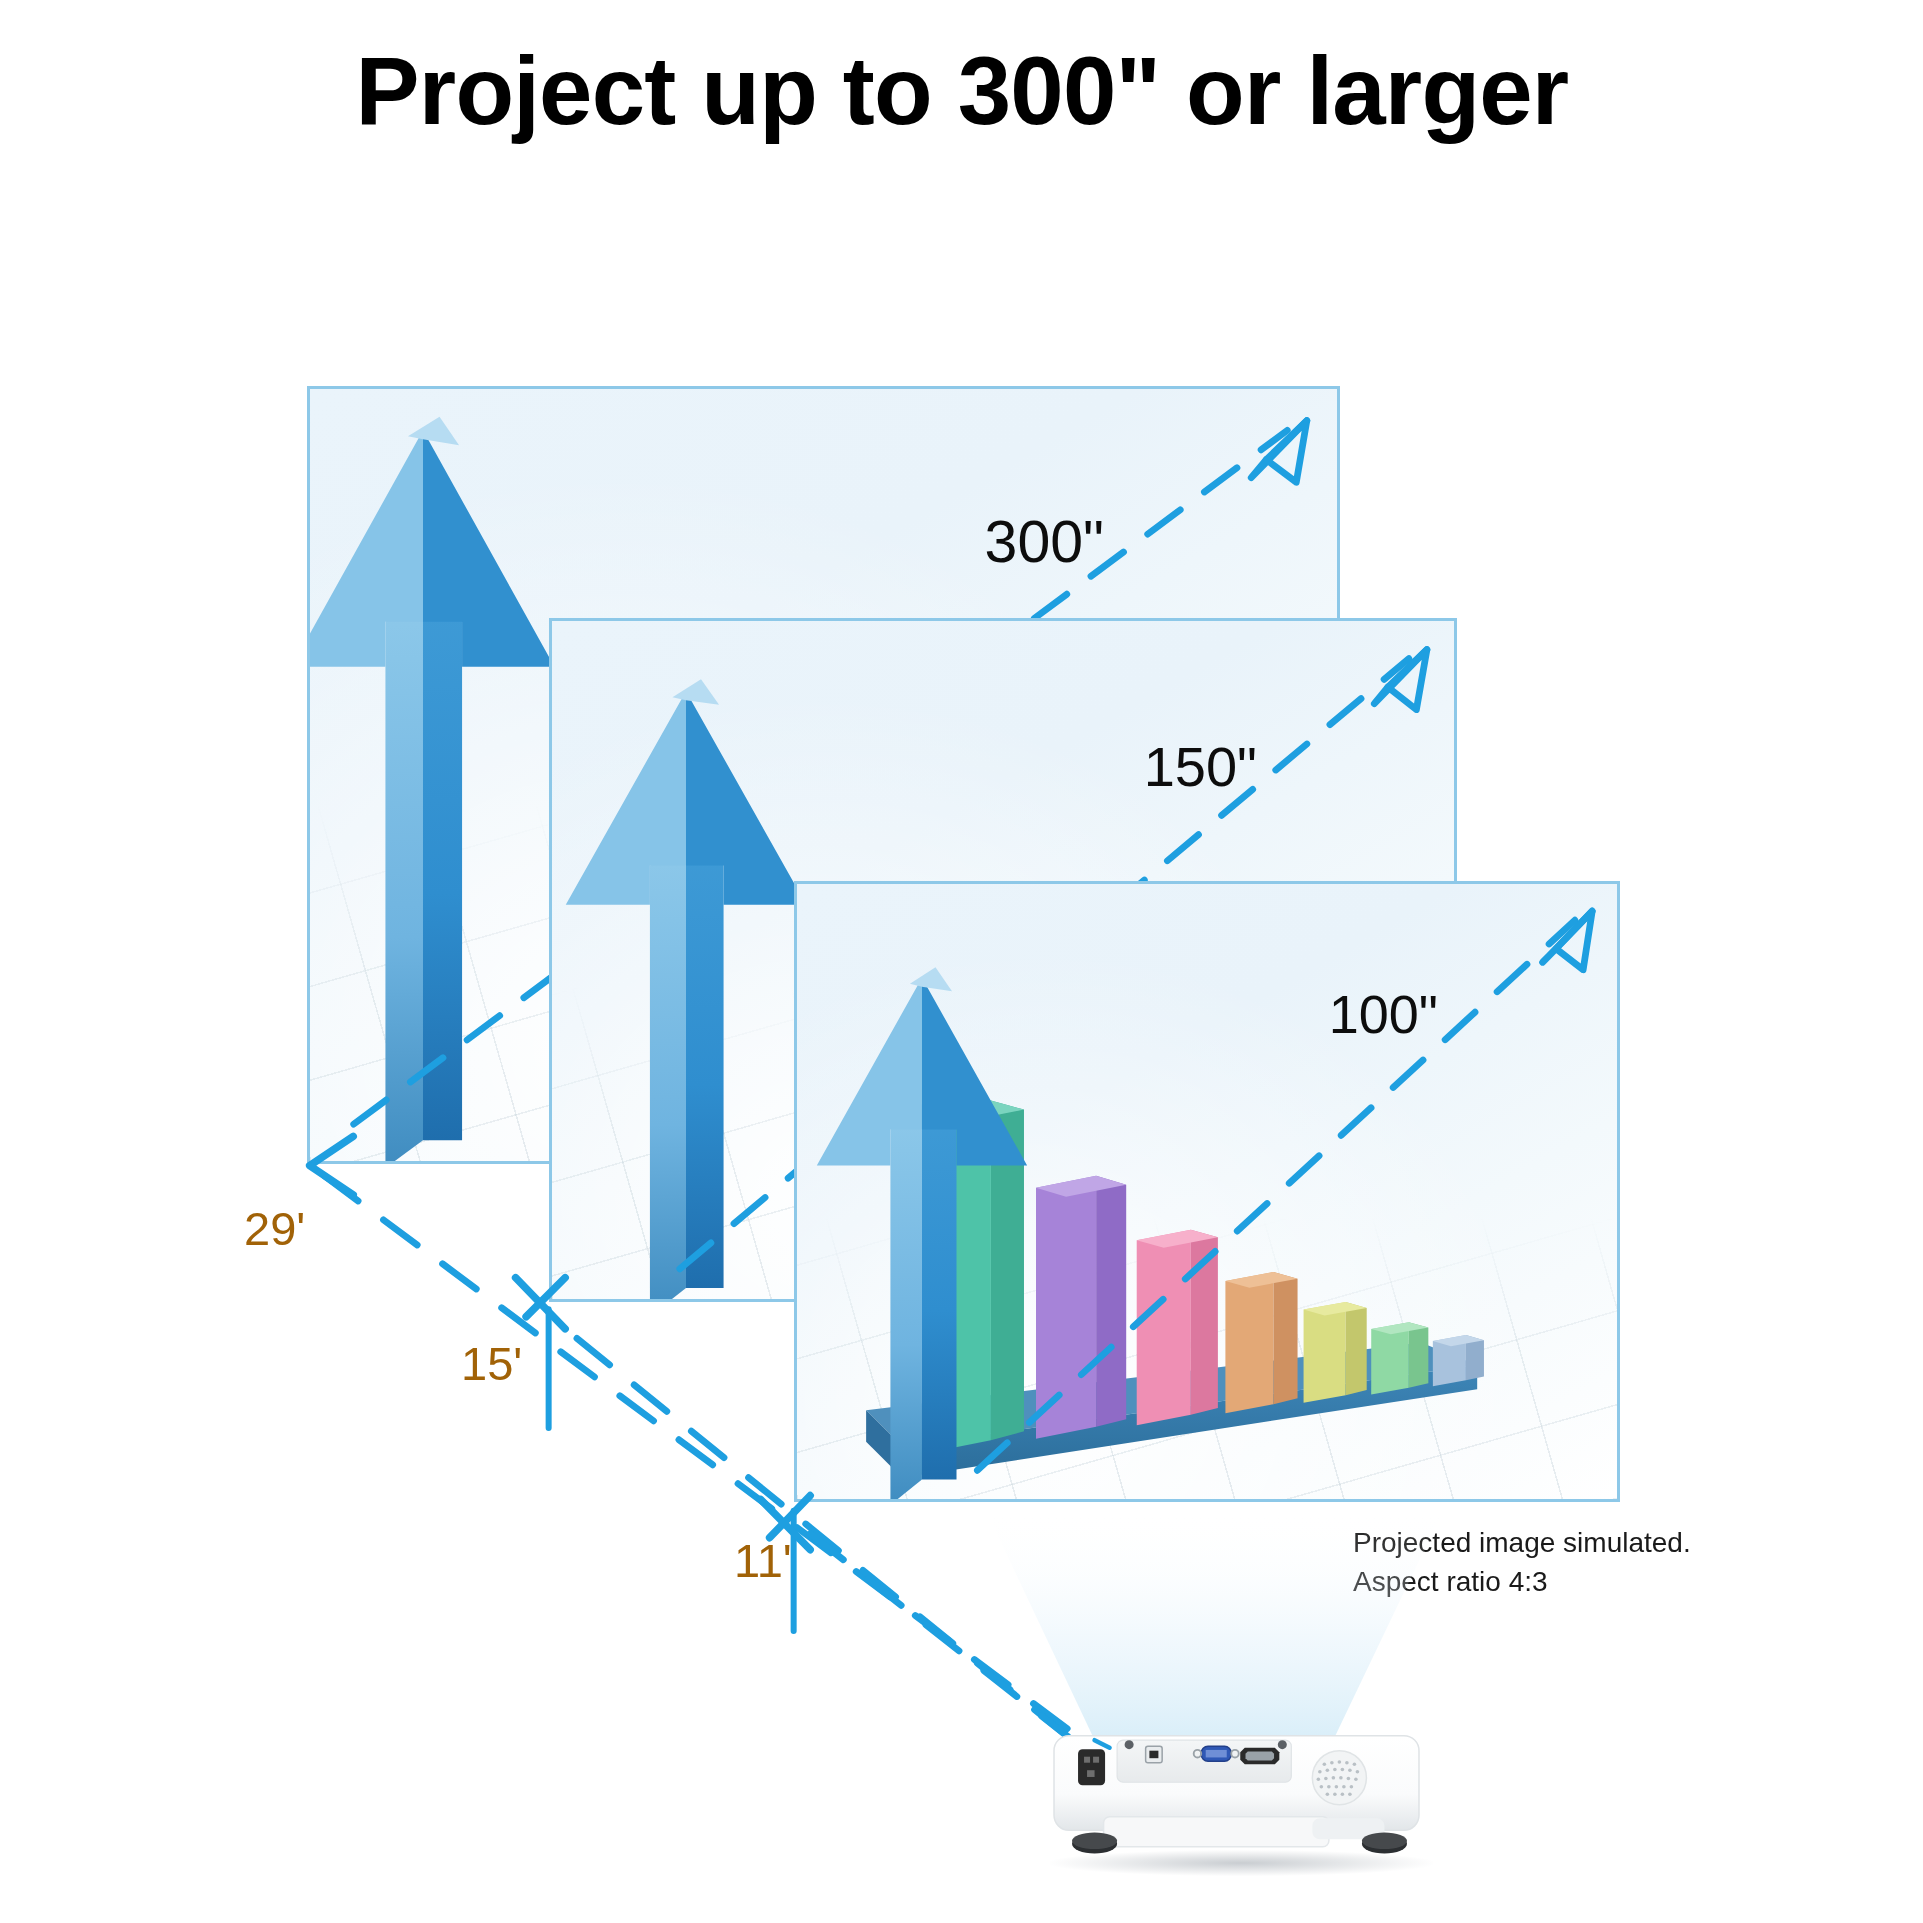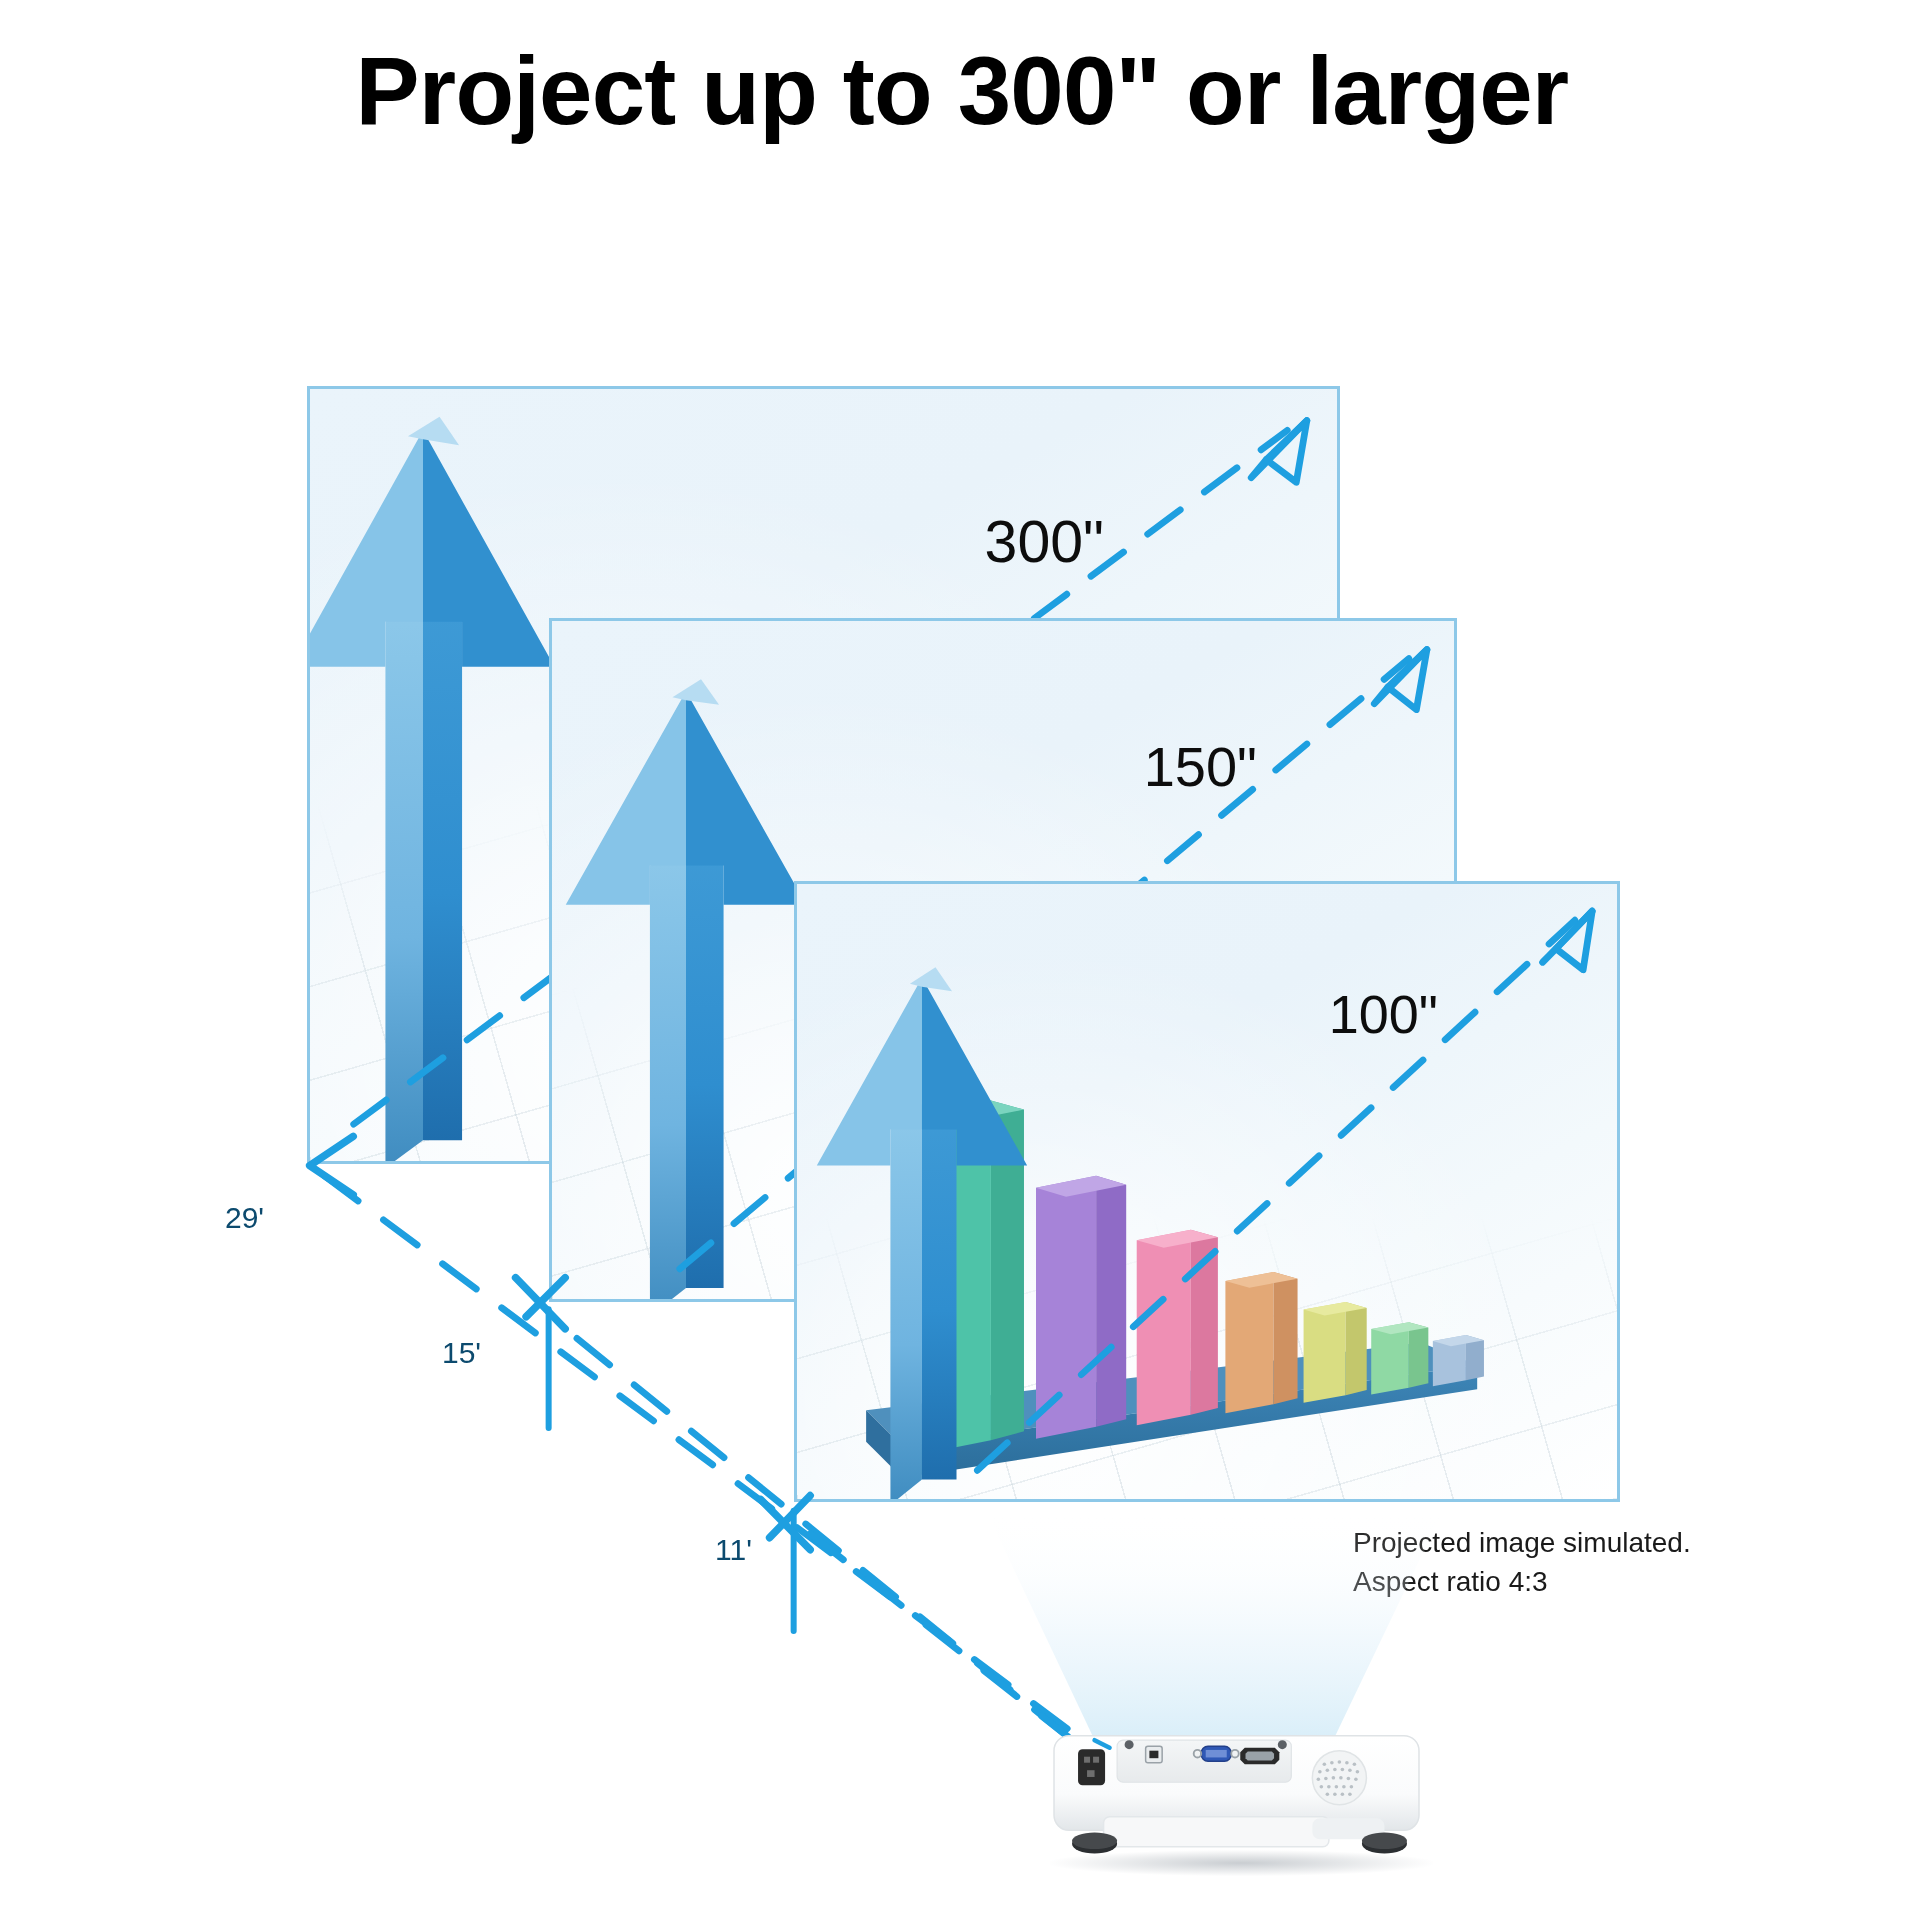--- a/index.html
+++ b/index.html
@@ -46,21 +46,21 @@
   }
 
   
   .arrow3d{position:absolute;pointer-events:none;}
 
   
   .diag-svg{position:absolute;left:0;top:0;width:1924px;height:1924px;pointer-events:none;overflow:visible;}
 
   
   .dist-label{
-    position:absolute;color:#0c4a6e;white-space:nowrap;font-size:30px;
+    position:absolute;color:#a16207;white-space:nowrap;font-size:47px;margin-left:19px;
   }
 
   
   #footnote{
     position:absolute;color:#1a1a1a;font-size:28px;line-height:1.38;white-space:nowrap;
   }
   #footnote div{display:block;}
 
   
   #projector-wrap{position:absolute;}

